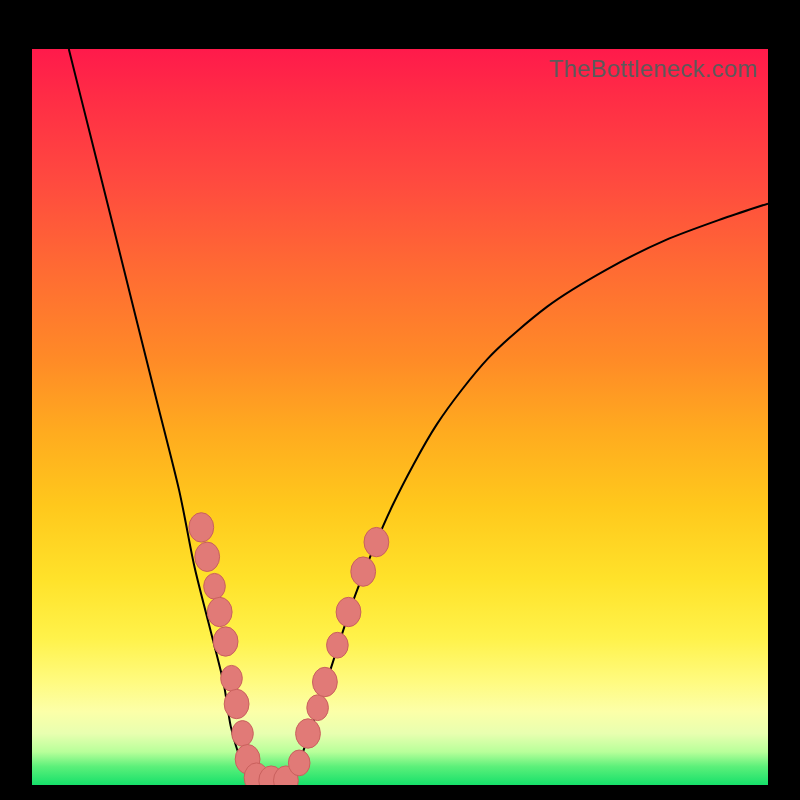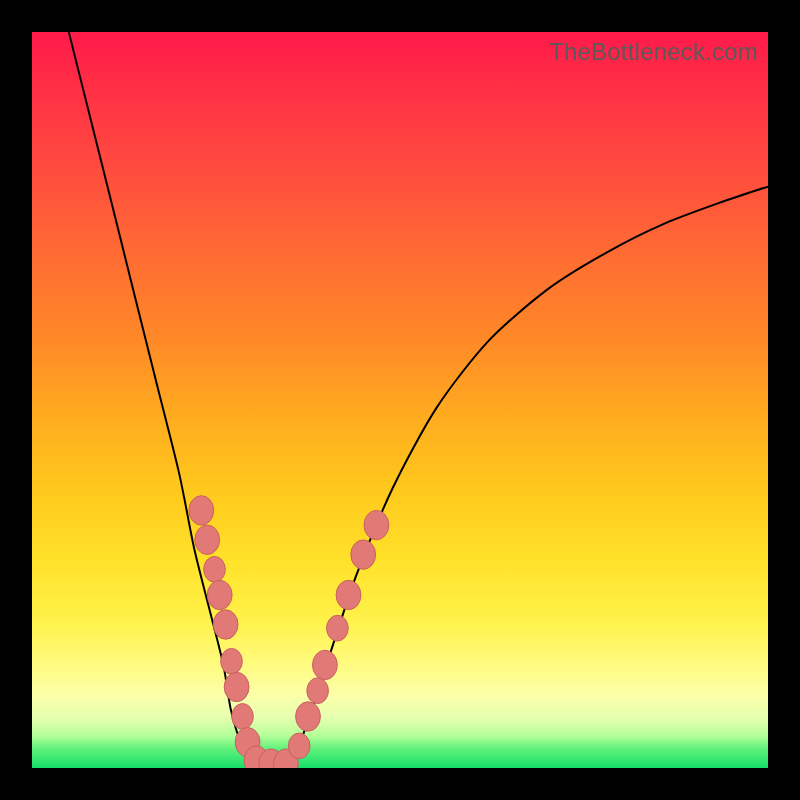--- a/index.html
+++ b/index.html
@@ -6,21 +6,21 @@
     margin: 0;
     padding: 0;
     width: 800px;
     height: 800px;
     overflow: hidden;
     background: #000;
     font-family: Arial, Helvetica, sans-serif;
   }
   .frame {
     position: absolute;
-    top: 0;
+    top: 17px;
     left: 0;
     width: 800px;
     height: 684px;
     background: #000;
   }
   .plot {
     position: absolute;
     top: 32px;
     left: 32px;
     width: 736px;

